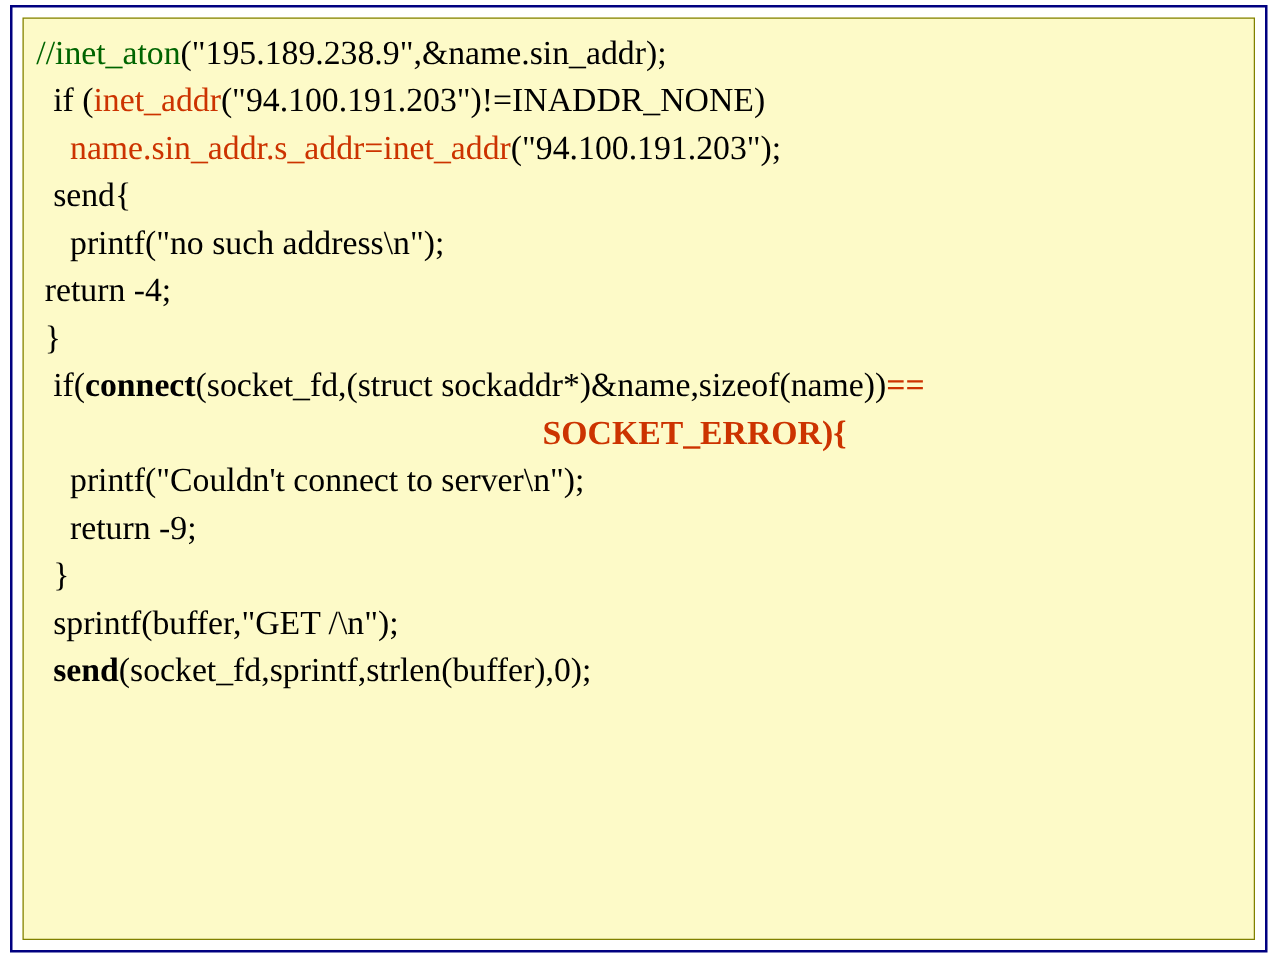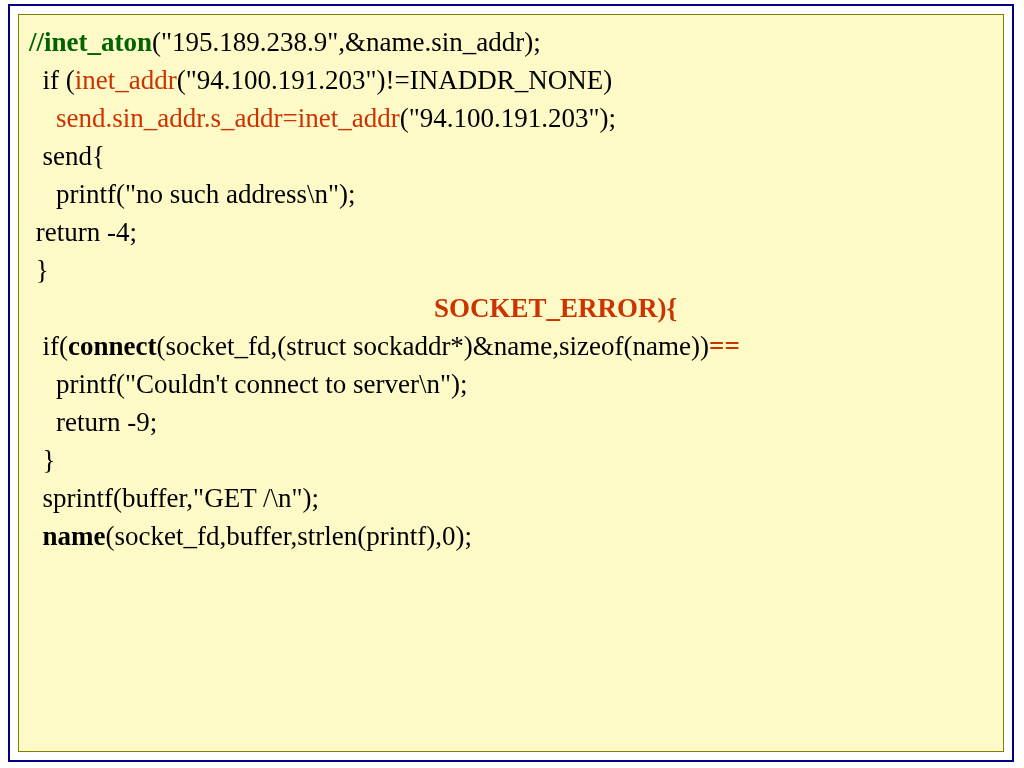--- a/index.html
+++ b/index.html
@@ -31,49 +31,49 @@
     box-sizing: border-box;
     padding: 8px 10px 8px 10px;
     overflow: hidden;
   }
   .code-line {
     font-size: 27px;
     line-height: 38px;
     white-space: pre;
     color: #000000;
   }
-  .tok-comment   { color: #006400; font-weight: bold; }
+  .tok-comment   { color: #006400; font-weight: normal; }
   .tok-red       { color: #cc3300; }
   .tok-redbold   { color: #cc3300; font-weight: bold; }
   .tok-bold      { color: #000000; font-weight: bold; }
 </style>
 </head>
 <body>
 
 <div class="outer-frame">
   <div class="code-box">
 
     <div class="code-line"><span class="tok-comment">//inet_aton</span><span>("195.189.238.9",&amp;name.sin_addr);</span></div>
 
     <div class="code-line"><span>  if (</span><span class="tok-red">inet_addr</span><span>("94.100.191.203")!=INADDR_NONE)</span></div>
 
-    <div class="code-line"><span>    </span><span class="tok-red">send.sin_addr.s_addr=inet_addr</span><span>("94.100.191.203");</span></div>
+    <div class="code-line"><span>    </span><span class="tok-red">name.sin_addr.s_addr=inet_addr</span><span>("94.100.191.203");</span></div>
 
     <div class="code-line">  send{</div>
     <div class="code-line">    printf("no such address\n");</div>
     <div class="code-line"> return -4;</div>
     <div class="code-line"> }</div>
     <div class="code-line"></div>
 
+    <div class="code-line"><span>  if(</span><span class="tok-bold">connect</span><span>(socket_fd,(struct sockaddr*)&amp;name,sizeof(name))</span><span class="tok-redbold">==</span></div>
+
     <div class="code-line"><span class="tok-redbold">                                                            SOCKET_ERROR){</span></div>
-
-    <div class="code-line"><span>  if(</span><span class="tok-bold">connect</span><span>(socket_fd,(struct sockaddr*)&amp;name,sizeof(name))</span><span class="tok-redbold">==</span></div>
 
     <div class="code-line">    printf("Couldn't connect to server\n");</div>
     <div class="code-line">    return -9;</div>
     <div class="code-line">  }</div>
     <div class="code-line">  sprintf(buffer,"GET /\n");</div>
     <div class="code-line"></div>
 
-    <div class="code-line"><span>  </span><span class="tok-bold">name</span><span>(socket_fd,buffer,strlen(printf),0);</span></div>
+    <div class="code-line"><span>  </span><span class="tok-bold">send</span><span>(socket_fd,sprintf,strlen(buffer),0);</span></div>
 
   </div>
 </div>
 
 </body></html>

